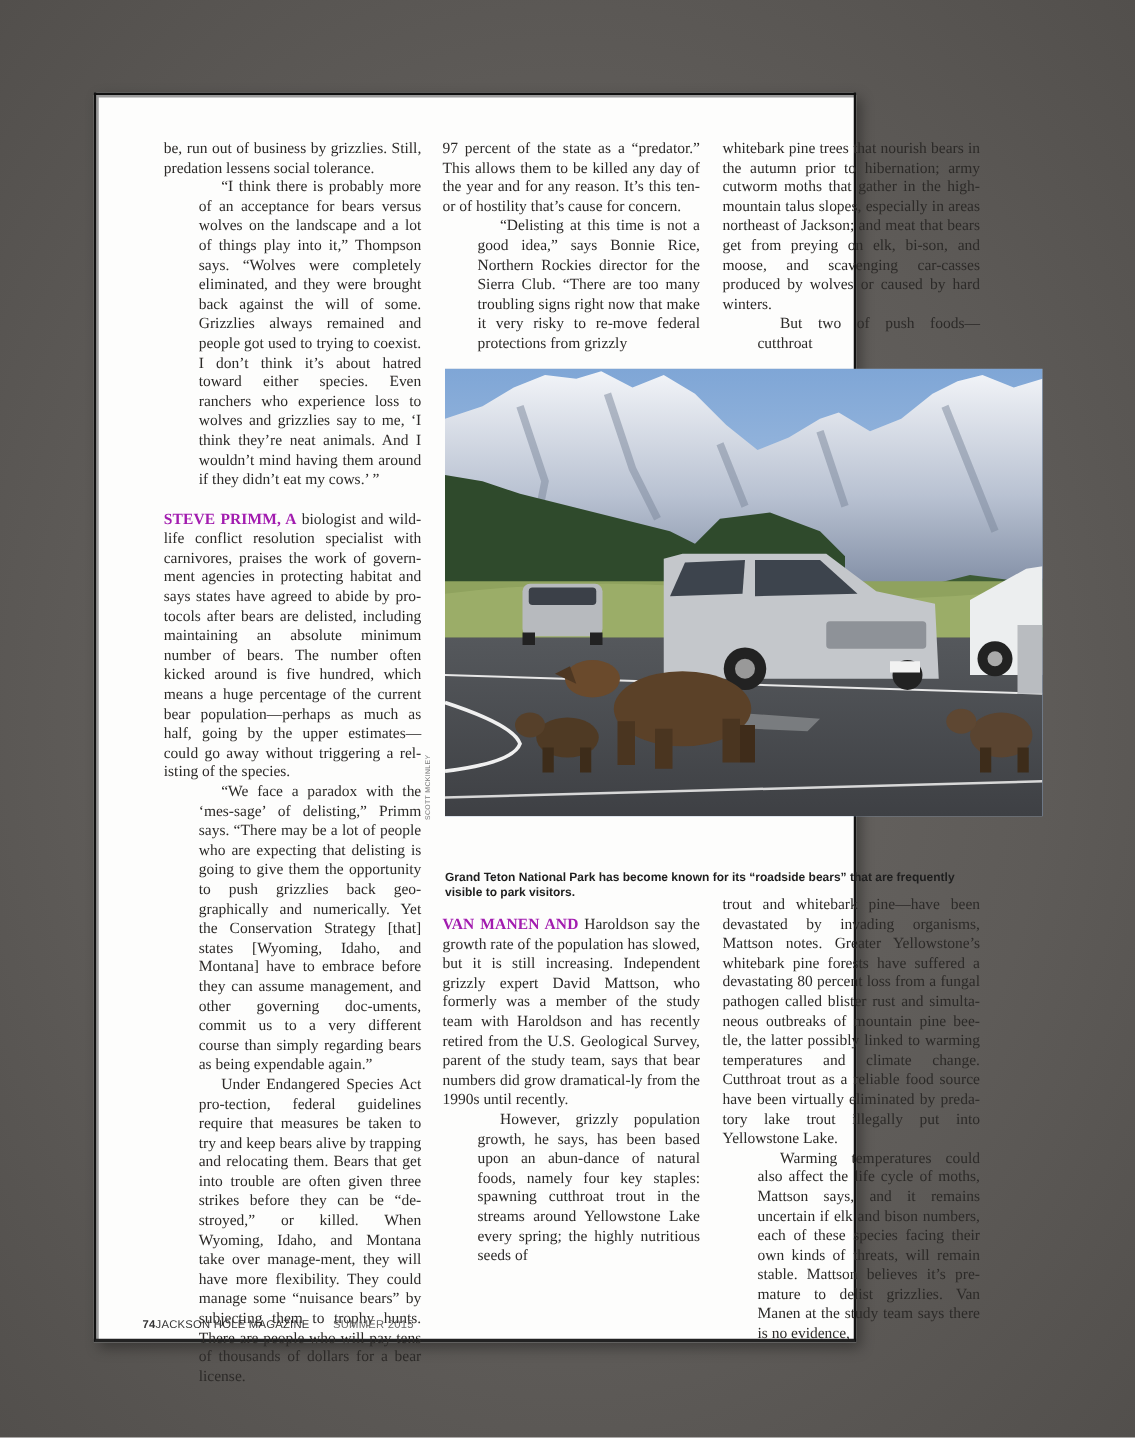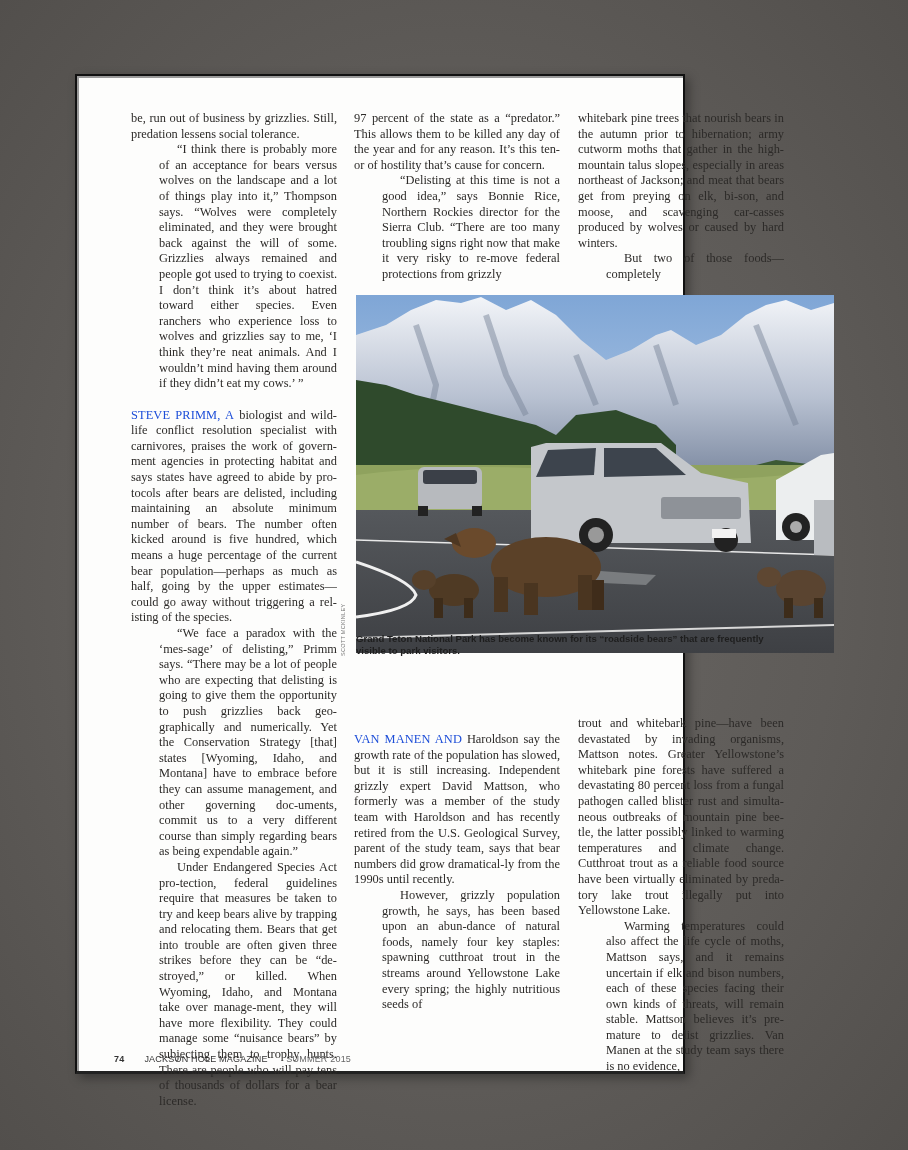--- a/index.html
+++ b/index.html
@@ -18,49 +18,49 @@
     box-sizing:border-box;
   }
   .col {
     position:absolute; width:206px;
     font-size:12.4px; line-height:15.6px; color:#2c2a28;
     text-align:justify; hyphens:manual;
   }
   .col p { margin:0; text-indent:0; }
   .col p.ind { text-indent:18px;margin-left:28px; }
   .col p.sec { margin-top:16px; }
-  .col .lead { font-weight:normal; letter-spacing:0.1px; color:#1d4ed8; }
+  .col .lead { font-weight:bold; letter-spacing:0.1px; color:#a21caf; }
   #c1 { left:54px; top:35px; }
   #c2 { left:277px; top:35px; }
   #c3 { left:501px; top:35px; }
   #c2b { left:277px; top:640px; }
   #c3b { left:501px; top:640px; }
 
   .photo {
     position:absolute; left:279px; top:219px; width:478px; height:358px;
     overflow:hidden; background:#8aa4c4;
   }
   .photo svg { display:block; width:100%; height:100%; }
   .credit {
     position:absolute; left:263px; top:520px; width:60px; height:8px;
     transform-origin:0 0; transform:rotate(-90deg) translate(-60px,0);
     font-family:"Liberation Sans", sans-serif; font-size:5.5px; color:#777;
     letter-spacing:0.3px; white-space:nowrap;
   }
   .caption {
-    position:absolute; left:279px; top:557px; width:440px;
+    position:absolute; left:279px; top:621px; width:440px;
     font-family:"Liberation Sans", "DejaVu Sans", sans-serif;
     font-size:9.6px; line-height:12.2px; font-weight:bold; color:#1e1e1e;
   }
   .footer {
     position:absolute; left:37px; top:978px;
     font-family:"Liberation Sans", "DejaVu Sans", sans-serif;
     font-size:9px; color:#333; letter-spacing:0.2px;
   }
-  .footer .num { font-weight:bold; margin-right:20px; }
+  .footer .num { font-weight:bold; margin-right:0; }
   .footer .mag { font-weight:normal; }
   .footer .issue { color:#666; margin-left:16px; }
 </style>
 </head>
 <body>
 
 <div class="page">
 
   <div class="col" id="c1">
       <p>be, run out of business by grizzlies. Still, predation lessens social tolerance.</p>
@@ -68,21 +68,21 @@
       <p class="sec"><span class="lead">STEVE PRIMM, A</span> biologist and wild-life conflict resolution specialist with carnivores, praises the work of govern-ment agencies in protecting habitat and says states have agreed to abide by pro-tocols after bears are delisted, including maintaining an absolute minimum number of bears. The number often kicked around is five hundred, which means a huge percentage of the current bear population—perhaps as much as half, going by the upper estimates—could go away without triggering a rel-isting of the species.</p>
       <p class="ind">“We face a paradox with the ‘mes-sage’ of delisting,” Primm says. “There may be a lot of people who are expecting that delisting is going to give them the opportunity to push grizzlies back geo-graphically and numerically. Yet the Conservation Strategy [that] states [Wyoming, Idaho, and Montana] have to embrace before they can assume management, and other governing doc-uments, commit us to a very different course than simply regarding bears as being expendable again.”</p>
       <p class="ind">Under Endangered Species Act pro-tection, federal guidelines require that measures be taken to try and keep bears alive by trapping and relocating them. Bears that get into trouble are often given three strikes before they can be “de-stroyed,” or killed. When Wyoming, Idaho, and Montana take over manage-ment, they will have more flexibility. They could manage some “nuisance bears” by subjecting them to trophy hunts. There are people who will pay tens of thousands of dollars for a bear license.</p>
     </div>
   <div class="col" id="c2">
       <p>97 percent of the state as a “predator.” This allows them to be killed any day of the year and for any reason. It’s this ten-or of hostility that’s cause for concern.</p>
       <p class="ind">“Delisting at this time is not a good idea,” says Bonnie Rice, Northern Rockies director for the Sierra Club. “There are too many troubling signs right now that make it very risky to re-move federal protections from grizzly</p>
     </div>
   <div class="col" id="c3">
       <p>whitebark pine trees that nourish bears in the autumn prior to hibernation; army cutworm moths that gather in the high-mountain talus slopes, especially in areas northeast of Jackson; and meat that bears get from preying on elk, bi-son, and moose, and scavenging car-casses produced by wolves or caused by hard winters.</p>
-      <p class="ind">But two of those foods—completely</p>
+      <p class="ind">But two of push foods—cutthroat</p>
     </div>
 
   <div class="photo">
     <svg viewBox="0 0 478 358" preserveAspectRatio="none">
       <defs>
         <linearGradient id="sky" x1="0" y1="0" x2="0" y2="1">
           <stop offset="0" stop-color="#7fa6d6"></stop>
           <stop offset="1" stop-color="#b8cde6"></stop>
         </linearGradient>
         <linearGradient id="mtn" x1="0" y1="0" x2="0" y2="1">

